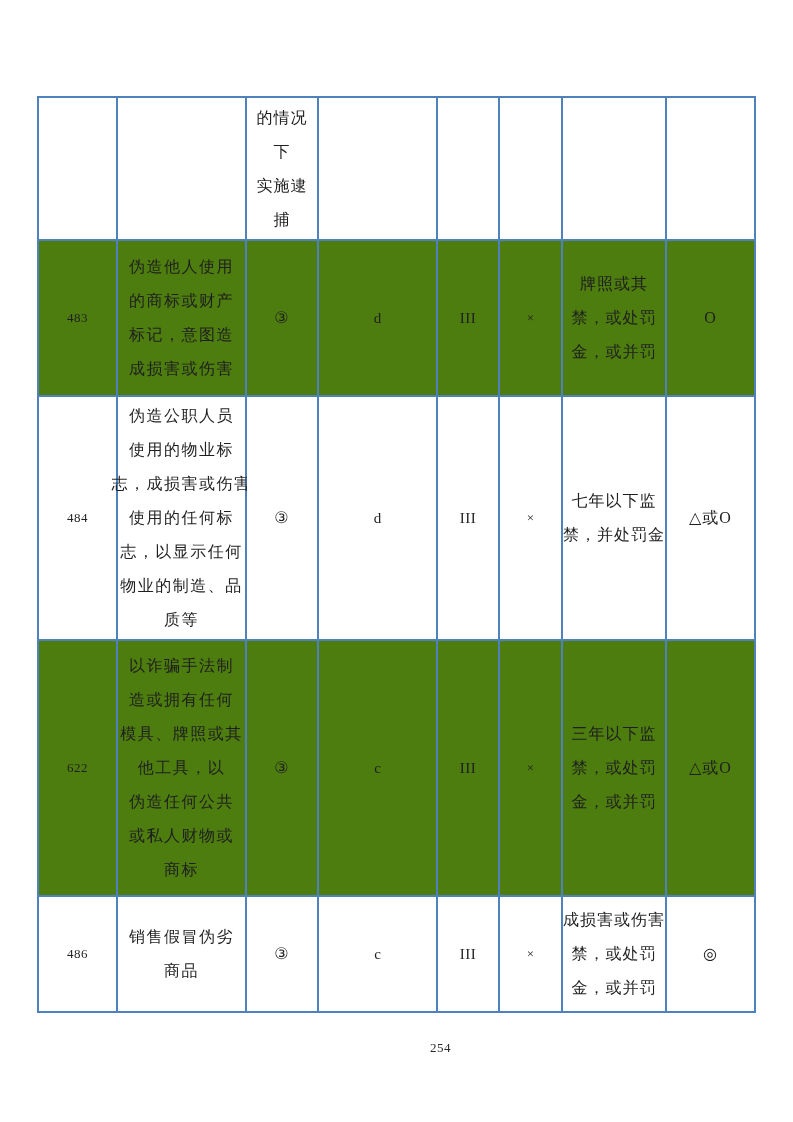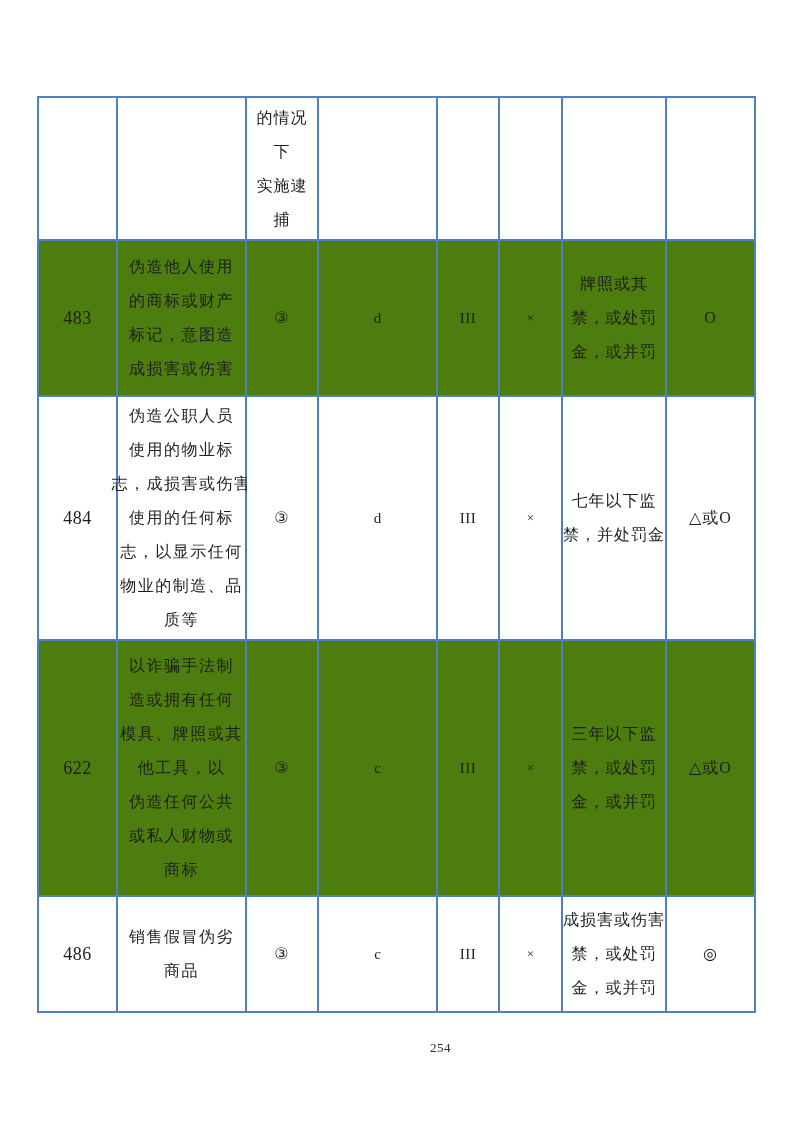--- a/index.html
+++ b/index.html
@@ -40,21 +40,21 @@
     justify-content: center;
     text-align: center;
     white-space: pre;
     border-right: 2px solid #4f81bd;
     border-bottom: 2px solid #4f81bd;
     font-size: 16px;
     line-height: 34px;
     letter-spacing: 1.5px;
     background: #ffffff;
   }
-  .c-no     { font-size: 18px; letter-spacing: 0.5px; }
+  .c-no     { font-size: 13px; letter-spacing: 0.5px; }
   .c-note   { letter-spacing: 1px; }
   .c-letter { font-size: 15px; letter-spacing: 0; }
   .c-roman  { font-size: 15px; letter-spacing: 0.5px; }
   .c-cross  { font-size: 13px; letter-spacing: 0; }
   .c-penalty{ letter-spacing: 1px; }
   .c-symbol { font-size: 16px; letter-spacing: 1px; }
   .page-num {
     position: absolute;
     left: 0;
     width: 100%;

